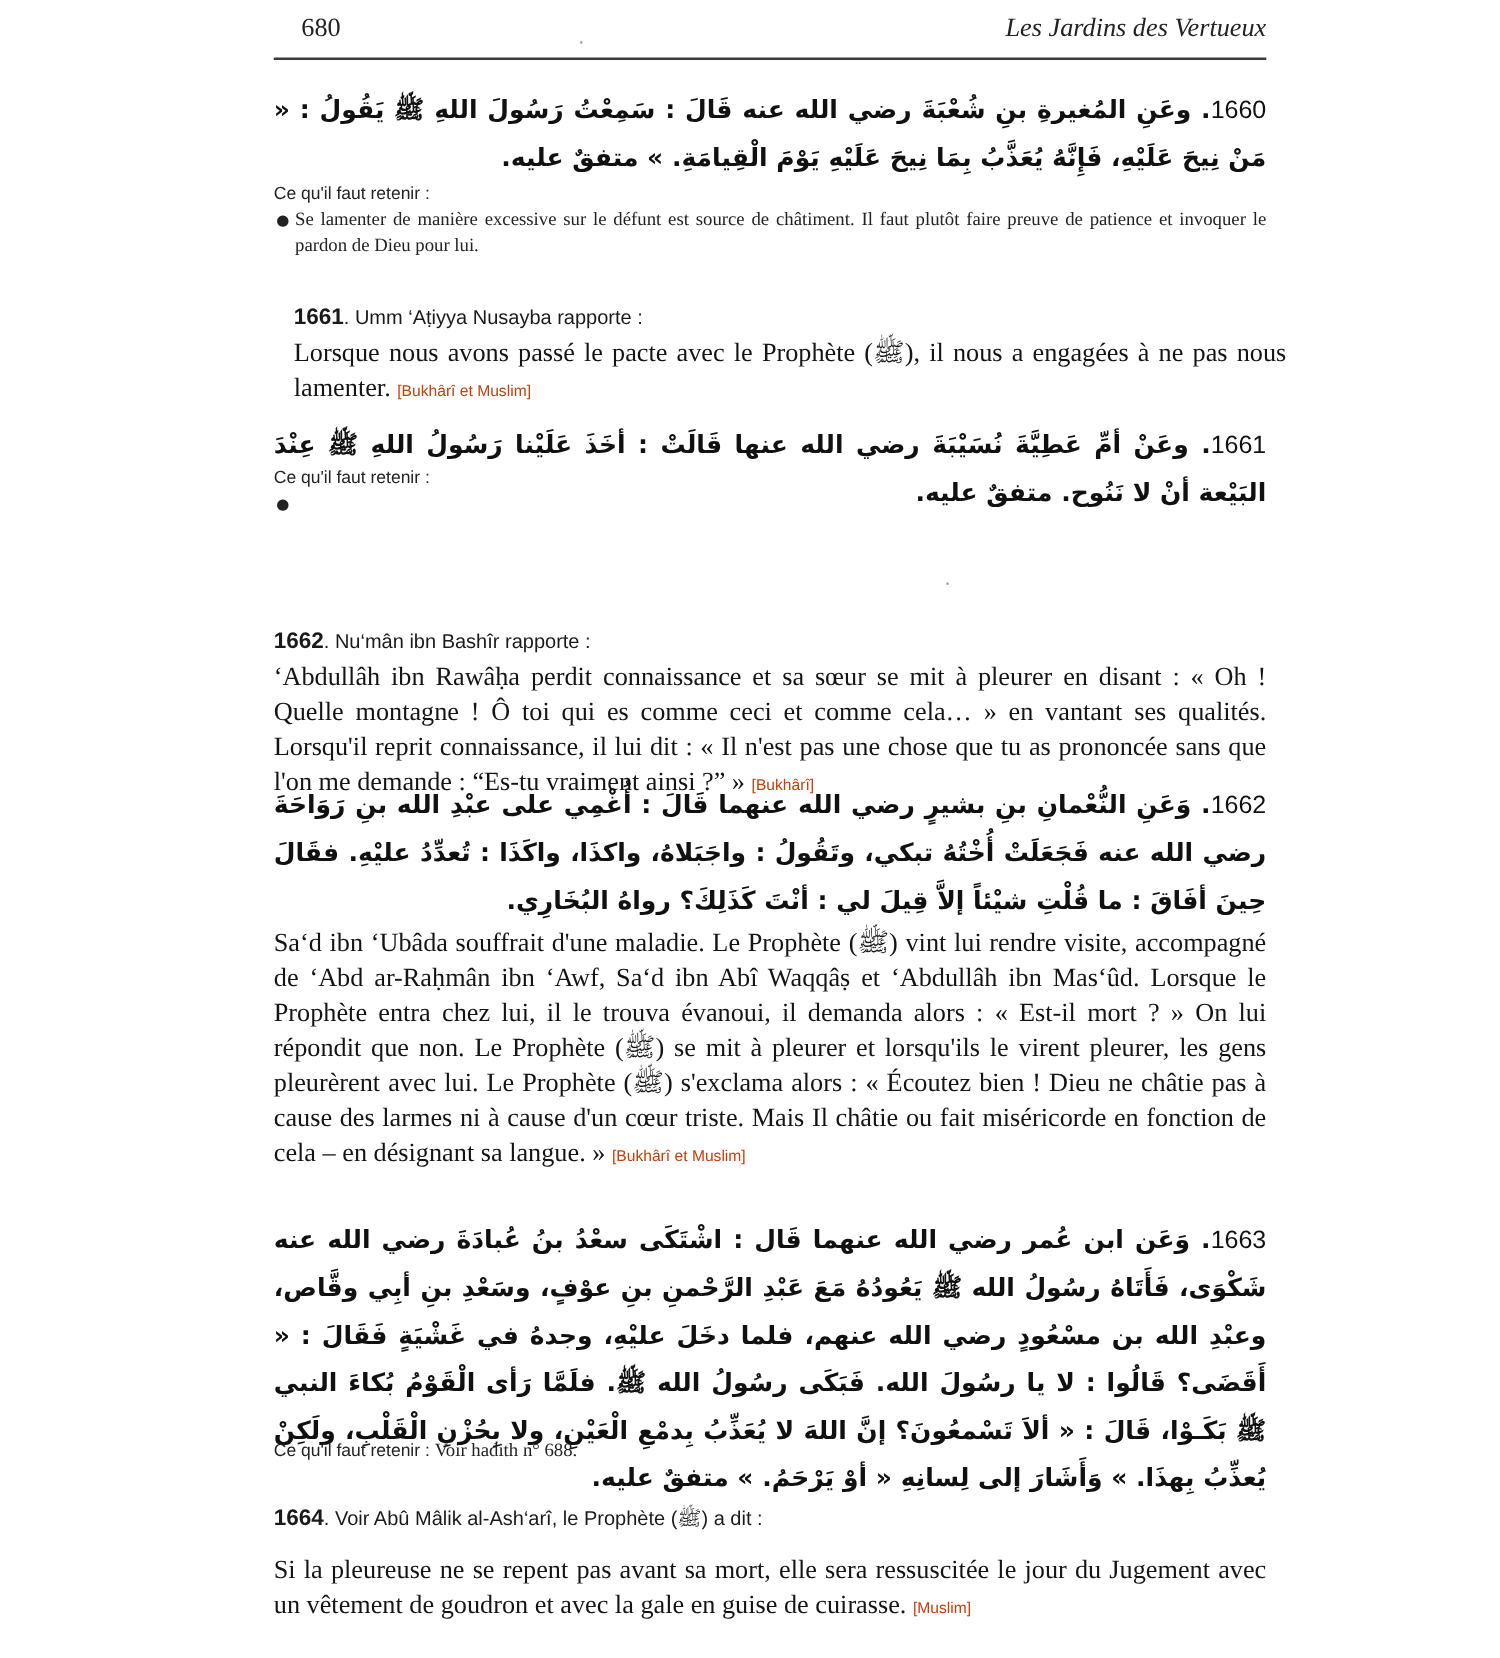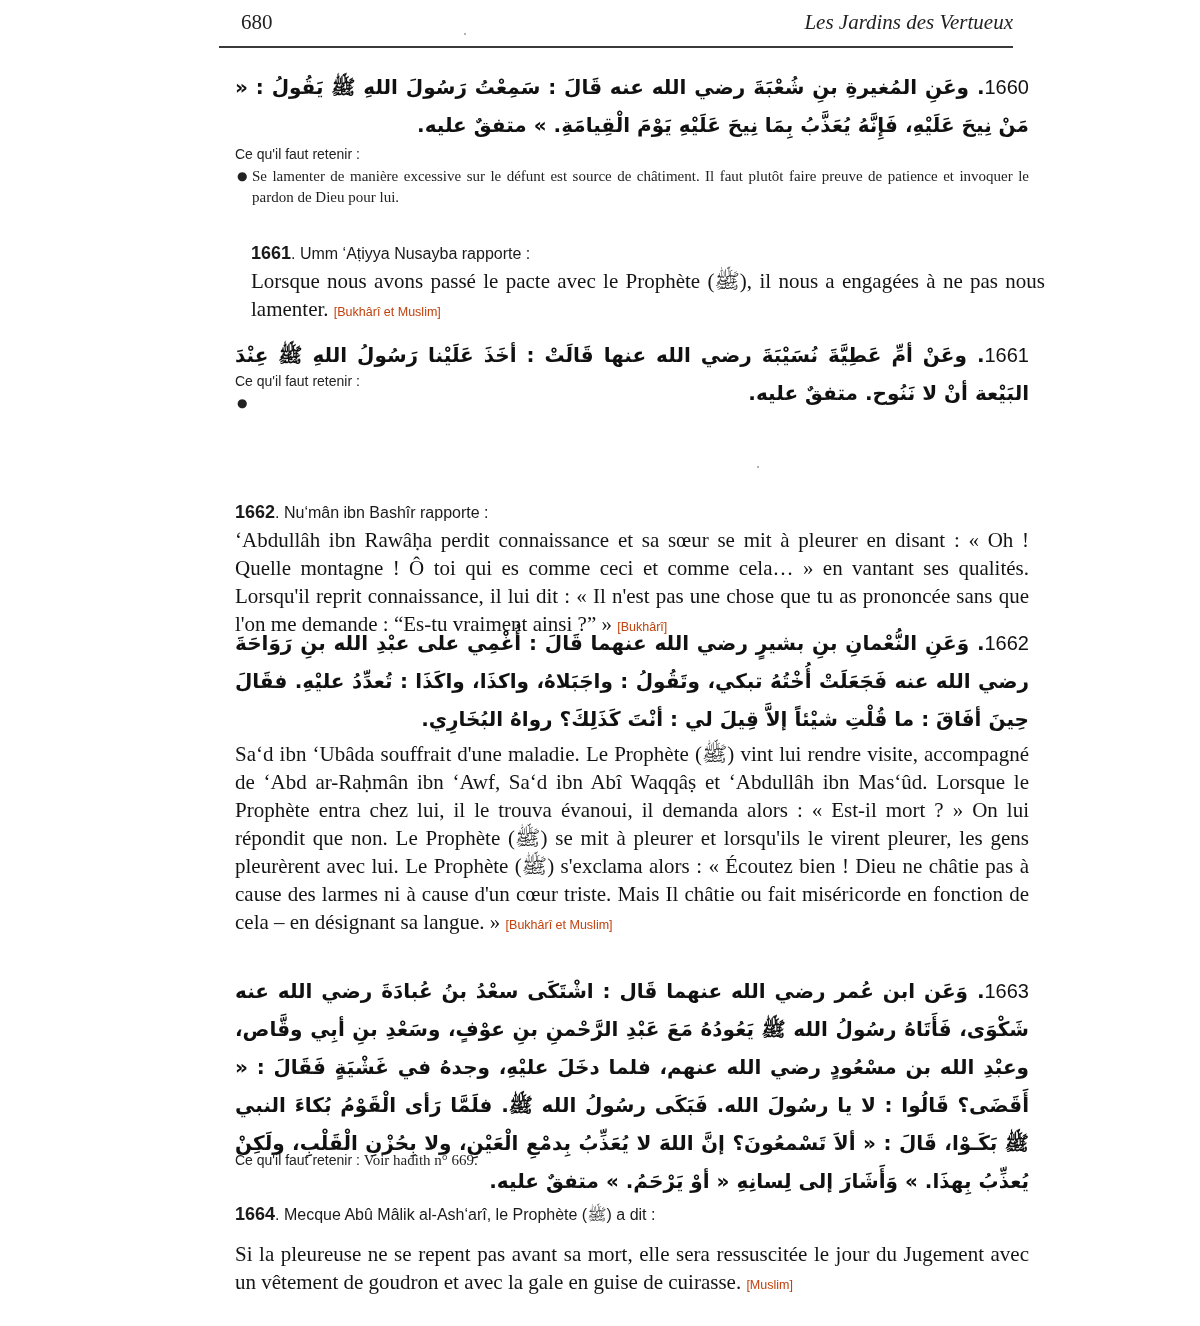--- a/index.html
+++ b/index.html
@@ -2,21 +2,21 @@
 <html><head>
 <meta charset="utf-8">
 <style>
   html, body { margin: 0; padding: 0; background: #ffffff; }
   body { width: 1200px; height: 1326px; position: relative; overflow: hidden; color: #1a1a1a; }
   .page { position: absolute; left: 219px; top: 0; width: 794px; }
   .running-head { position: absolute; left: 0; top: 8px; width: 794px; height: 30px; }
   .page-num { position: absolute; left: 2px; top: 2px; font-family: "Liberation Serif", serif; font-size: 21px; color: #222; margin-left: 20px; }
   .book-title { position: absolute; right: 0; top: 2px; font-family: "Liberation Serif", serif; font-style: italic; font-size: 21px; color: #222; }
   .head-rule { position: absolute; left: 0; top: 38px; width: 794px; height: 0; border-top: 2px solid #3a3a3a; }
-  .blk { position: absolute; left: 16px; width: 794px; }
+  .blk { position: absolute; left: 0; width: 794px; }
   .arabic { direction: rtl; text-align: justify; text-align-last: right; font-family: "DejaVu Sans", sans-serif; font-weight: bold; font-size: 20px; line-height: 38px; color: #111; }
   .arabic .num { direction: ltr; unicode-bidi: embed; font-family: "Liberation Sans", sans-serif; font-weight: normal; }
   .retain-label { font-family: "Liberation Sans", sans-serif; font-size: 14px; color: #222; line-height: 20px; }
   .retain-label .extra { font-family: "Liberation Serif", serif; font-size: 15px; }
   .bullet { position: relative; padding-left: 17px; font-family: "Liberation Serif", serif; font-size: 15px; line-height: 21px; color: #222; text-align: justify; }
   .bullet .dot { position: absolute; left: 2px; top: 0; font-family: "DejaVu Sans", sans-serif; font-size: 12px; }
   .hadith-head { font-family: "Liberation Sans", sans-serif; font-size: 16px; color: #1a1a1a; line-height: 22px; }
   .hadith-head .n { font-weight: bold; font-size: 18px; }
   .body-fr { font-family: "Liberation Serif", serif; font-size: 21px; line-height: 28px; color: #141414; text-align: justify; }
   .src { font-family: "Liberation Sans", sans-serif; font-size: 12.5px; color: #c2410c; }
@@ -66,24 +66,24 @@
     <span class="num">1662</span><span>. وَعَنِ النُّعْمانِ بنِ بشيرٍ رضي الله عنهما قَالَ : أُغْمِي على عبْدِ الله بنِ رَوَاحَةَ رضي الله عنه فَجَعَلَتْ أُخْتُهُ تبكي، وتَقُولُ : واجَبَلاهُ، واكذَا، واكَذَا : تُعدِّدُ عليْهِ. فقَالَ حِينَ أفَاقَ : ما قُلْتِ شيْئاً إلاَّ قِيلَ لي : أنْتَ كَذَلِكَ؟ رواهُ البُخَارِي.</span>
   </div>
 
   <div class="blk" style="top:738px;">
     <div class="body-fr" style="margin-top:2px;"><span>Sa‘d ibn ‘Ubâda souffrait d'une maladie. Le Prophète (ﷺ) vint lui rendre visite, accompagné de ‘Abd ar-Raḥmân ibn ‘Awf, Sa‘d ibn Abî Waqqâṣ et ‘Abdullâh ibn Mas‘ûd. Lorsque le Prophète entra chez lui, il le trouva évanoui, il demanda alors : « Est-il mort ? » On lui répondit que non. Le Prophète (ﷺ) se mit à pleurer et lorsqu'ils le virent pleurer, les gens pleurèrent avec lui. Le Prophète (ﷺ) s'exclama alors : « Écoutez bien ! Dieu ne châtie pas à cause des larmes ni à cause d'un cœur triste. Mais Il châtie ou fait miséricorde en fonction de cela – en désignant sa langue. »</span> <span class="src">[Bukhârî et Muslim]</span></div>
   </div>
   <div class="blk arabic" style="top:972px;">
     <span class="num">1663</span><span>. وَعَن ابن عُمر رضي الله عنهما قَال : اشْتَكَى سعْدُ بنُ عُبادَةَ رضي الله عنه شَكْوَى، فَأَتَاهُ رسُولُ الله ﷺ يَعُودُهُ مَعَ عَبْدِ الرَّحْمنِ بنِ عوْفٍ، وسَعْدِ بنِ أبِي وقَّاص، وعبْدِ الله بن مسْعُودٍ رضي الله عنهم، فلما دخَلَ عليْهِ، وجدهُ في غَشْيَةٍ فَقَالَ : « أَقَضَى؟ قَالُوا : لا يا رسُولَ الله. فَبَكَى رسُولُ الله ﷺ. فلَمَّا رَأى الْقَوْمُ بُكاءَ النبي ﷺ بَكَـوْا، قَالَ : « ألاَ تَسْمعُونَ؟ إنَّ اللهَ لا يُعَذِّبُ بِدمْعِ الْعَيْنِ، ولا بِحُزْنِ الْقَلْبِ، ولَكِنْ يُعذِّبُ بِهذَا. » وَأَشَارَ إلى لِسانِهِ « أوْ يَرْحَمُ. » متفقٌ عليه.</span>
   </div>
   <div class="blk" style="top:1150px;">
-    <div class="retain-label"><span>Ce qu'il faut retenir :</span> <span class="extra">Voir hadith n° 669.</span></div>
+    <div class="retain-label"><span>Ce qu'il faut retenir :</span> <span class="extra">Voir hadith n° 688.</span></div>
   </div>
 
   <div class="blk" style="top:1203px;">
-    <div class="hadith-head"><span class="n">1664</span><span>. Mecque Abû Mâlik al-Ash‘arî, le Prophète (ﷺ) a dit :</span></div>
+    <div class="hadith-head"><span class="n">1664</span><span>. Voir Abû Mâlik al-Ash‘arî, le Prophète (ﷺ) a dit :</span></div>
     <div class="body-fr" style="margin-top:14px;"><span>Si la pleureuse ne se repent pas avant sa mort, elle sera ressuscitée le jour du Jugement avec un vêtement de goudron et avec la gale en guise de cuirasse.</span> <span class="src">[Muslim]</span></div>
   </div>
 
 </div>
 
 <div class="speck" style="left:464px; top:33px;"></div>
 <div class="speck" style="left:757px; top:466px;"></div>
 
 </body></html>

